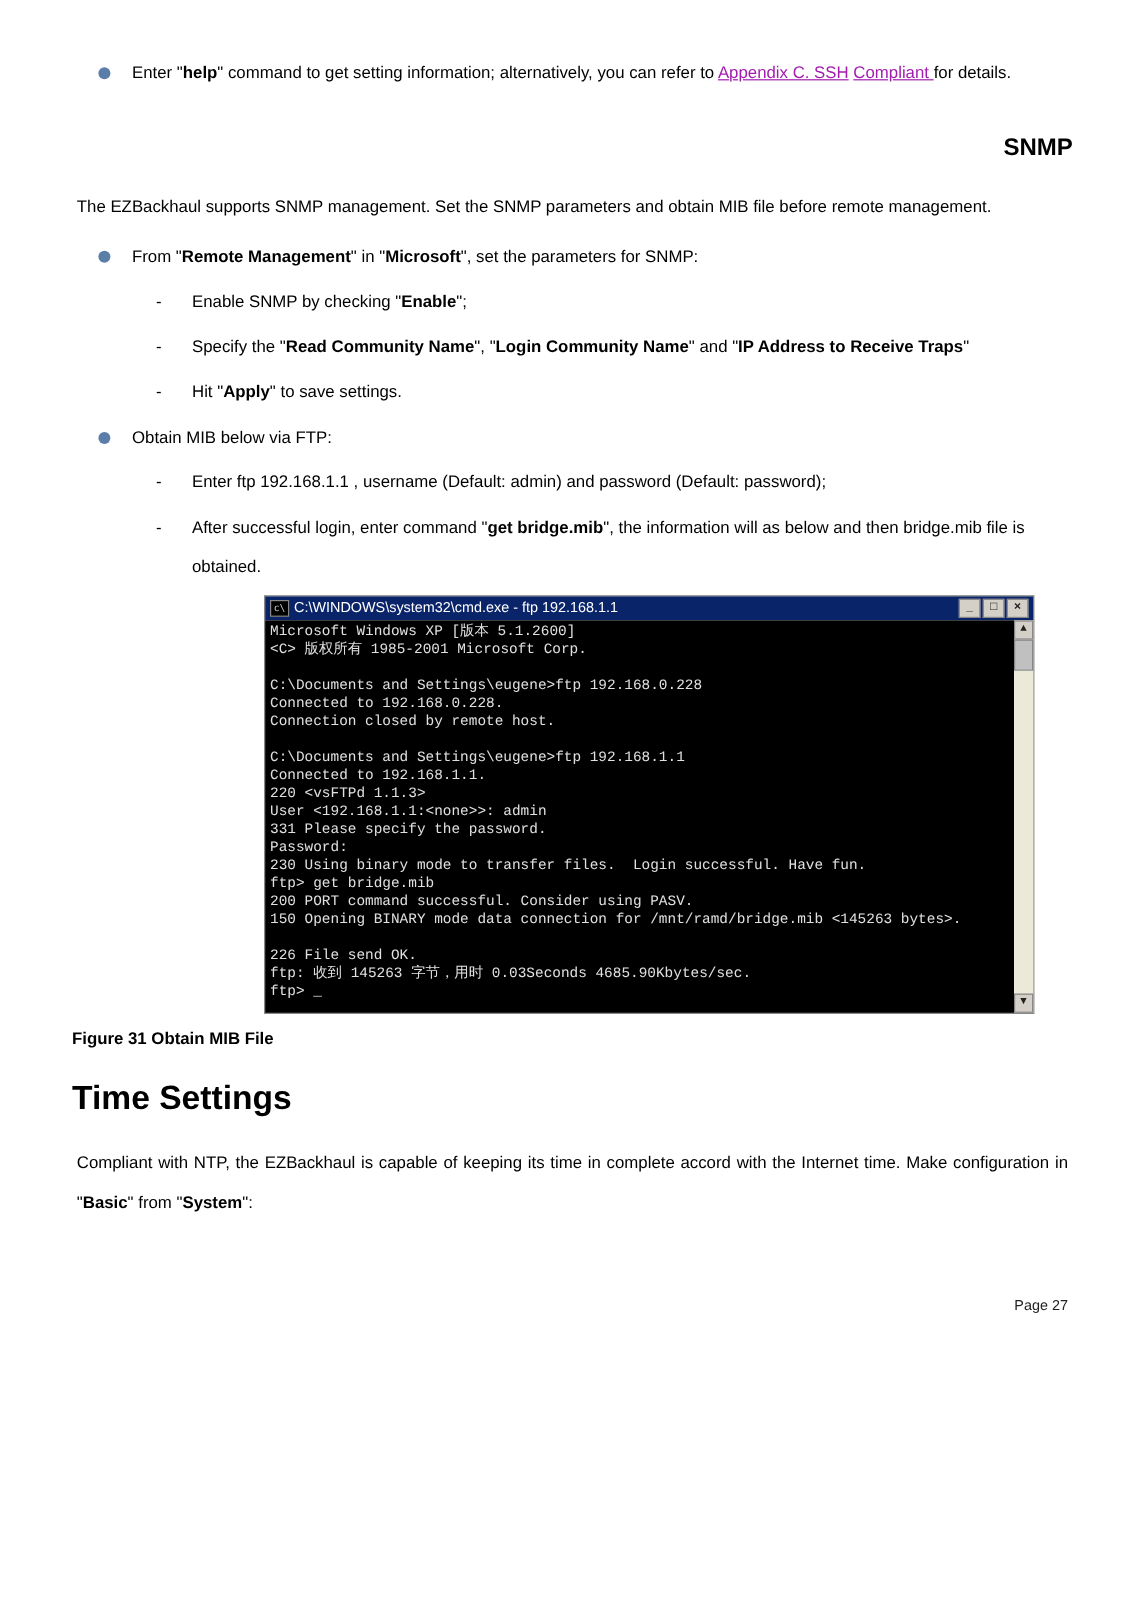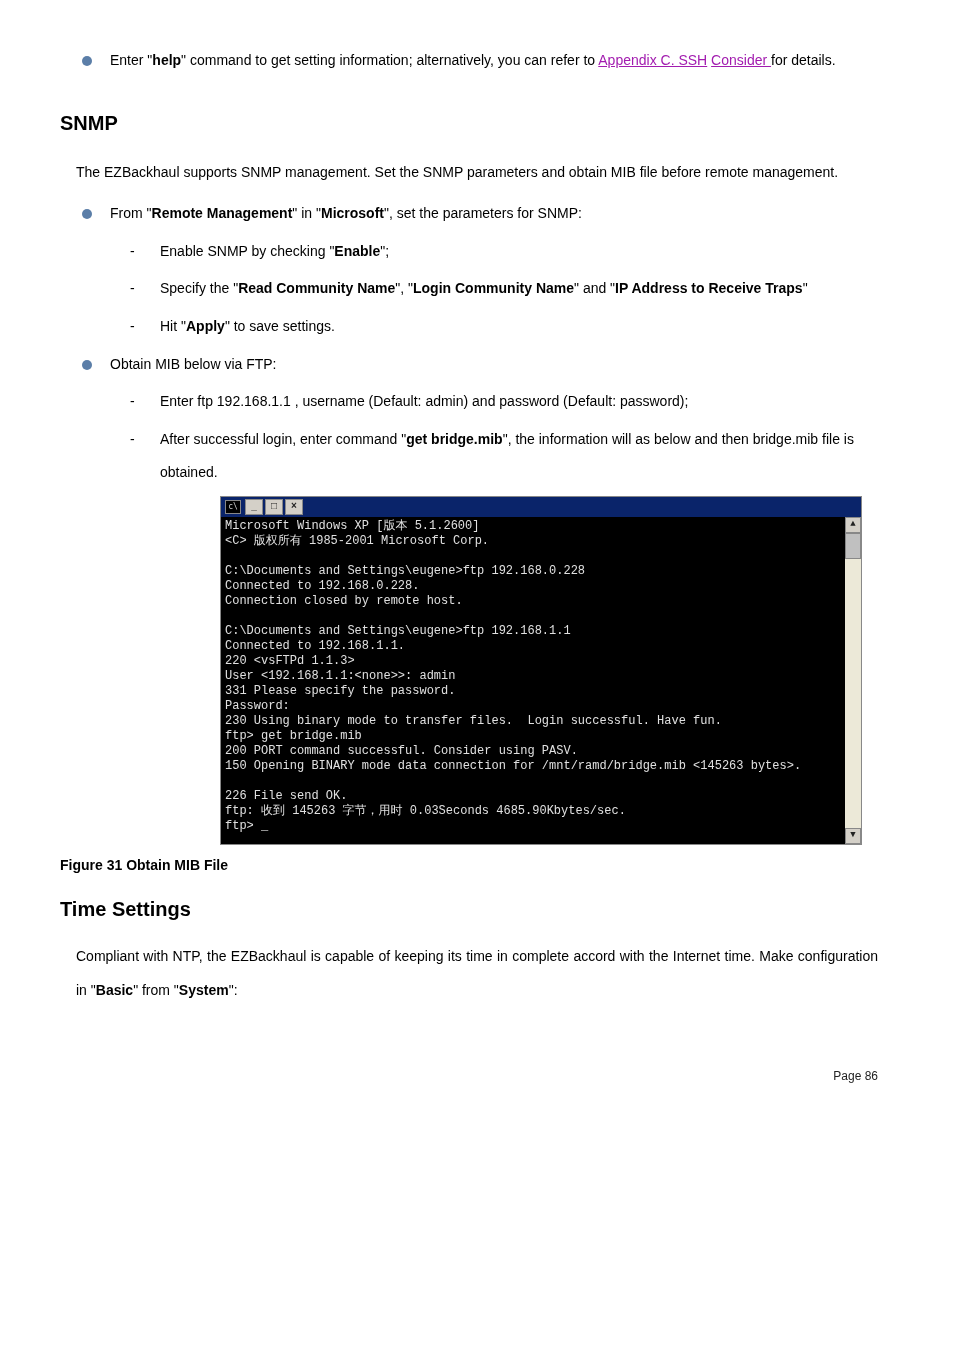--- a/index.html
+++ b/index.html
@@ -6,30 +6,30 @@
     margin: 0;
     padding: 40px 60px;
     font-family: Arial, "Helvetica Neue", Helvetica, sans-serif;
     font-size: 14px;
     line-height: 1.5;
     color: #000;
     background: #fff;
     width: 954px;
     box-sizing: border-box;
   }
-  p { margin: 16px; }
+  p { margin: 4px; }
   .para { line-height: 2.4; text-align: justify; margin-bottom: 8px; }
   .bullet-row { display: flex; align-items: flex-start; margin: 4px 0 4px 22px; line-height: 2.4; }
   .bullet-icon { width: 10px; height: 10px; background: #5b7ea8; border-radius: 50%; margin-top: 12px; margin-right: 18px; flex: 0 0 auto; }
   .bullet-text { flex: 1 1 auto; text-align: justify; }
   .dash-row { display: flex; align-items: flex-start; margin: 4px 0 4px 70px; line-height: 2.4; }
   .dash-mark { width: 12px; margin-top: 0; margin-right: 18px; flex: 0 0 auto; color: #000; }
   .dash-text { flex: 1 1 auto; }
-  h2 { font-size: 20px; font-weight: bold; margin: 30px 0 18px 0; }
-  h1 { font-size: 20px; font-weight: bold; margin: 18px 0 16px 0; }
+  h2 { font-size: 20px; font-weight: bold; margin: 30px 0 18px 0; text-align: right; }
+  h1 { font-size: 28px; font-weight: bold; margin: 18px 0 16px 0; }
   a.link { color: #a21caf; text-decoration: underline; }
   b { font-weight: bold; text-align: center; }
   .cmd-window { width: 640px; margin: 6px auto 6px 160px; border: 1px solid #888; background: #ece9d8; font-family: "Courier New", monospace; font-size: 12px; line-height: 1.25; }
   .cmd-title { background: #0a246a; color: #fff; display: flex; align-items: center; padding: 2px 4px; font-family: Tahoma, Arial, sans-serif; font-size: 12px; }
   .cmd-title-icon { width: 14px; height: 12px; background: #000; border: 1px solid #888; margin-right: 4px; display: inline-flex; align-items: center; justify-content: center; font-size: 8px; color: #ccc; font-family: monospace; }
   .cmd-title-text { flex: 1; white-space: nowrap; overflow: hidden; }
   .cmd-btns { display: flex; gap: 2px; }
   .cmd-btn { width: 16px; height: 14px; background: #d4d0c8; border: 1px solid #888; font-size: 10px; line-height: 12px; text-align: center; font-weight: bold; color: #222; font-family: Tahoma, Arial, sans-serif; }
   .cmd-body-wrap { display: flex; background: #a3a3a3; }
   .cmd-body { flex: 1; background: #000; color: #e0e0e0; padding: 2px 4px 10px 4px; white-space: pre; overflow: hidden; }
@@ -40,21 +40,21 @@
   .caption { text-align: left; font-weight: bold; font-size: 14px; margin: 10px 0 14px 0; }
   .footer { text-align: right; font-size: 12px; color: #222; margin-top: 60px; }
 </style>
 </head>
 <body>
 
 <div class="bullet-row">
   <span class="bullet-icon"></span>
   <span class="bullet-text">
     <span>Enter "</span><b>help</b><span>" command to get setting information; alternatively, you can refer to </span><a class="link" href="#">Appendix C. SSH</a>
-    <a class="link" href="#">Consider </a><span>for details.</span>
+    <a class="link" href="#">Compliant </a><span>for details.</span>
   </span>
 </div>
 
 <h2>SNMP</h2>
 
 <p class="para">The EZBackhaul supports SNMP management. Set the SNMP parameters and obtain MIB file before remote management.</p>
 
 <div class="bullet-row">
   <span class="bullet-icon"></span>
   <span class="bullet-text">
@@ -96,20 +96,21 @@
 <div class="dash-row">
   <span class="dash-mark">-</span>
   <span class="dash-text">
     <span>After successful login, enter command "</span><b>get bridge.mib</b><span>", the information will as below and then bridge.mib file is obtained.</span>
   </span>
 </div>
 
 <div class="cmd-window">
   <div class="cmd-title">
     <span class="cmd-title-icon">c\</span>
+    <span class="cmd-title-text"> C:\WINDOWS\system32\cmd.exe - ftp 192.168.1.1</span>
     <span class="cmd-btns">
       <span class="cmd-btn">_</span>
       <span class="cmd-btn">□</span>
       <span class="cmd-btn">×</span>
     </span>
   </div>
   <div class="cmd-body-wrap">
     <div class="cmd-body">Microsoft Windows XP [版本 5.1.2600]
 &lt;C&gt; 版权所有 1985-2001 Microsoft Corp.
 
@@ -142,13 +143,13 @@
 </div>
 
 <p class="caption">Figure 31 Obtain MIB File</p>
 
 <h1>Time Settings</h1>
 
 <p class="para">
   <span>Compliant with NTP, the EZBackhaul is capable of keeping its time in complete accord with the Internet time. Make configuration in "</span><b>Basic</b><span>" from "</span><b>System</b><span>":</span>
 </p>
 
-<p class="footer">Page  86</p>
+<p class="footer">Page  27</p>
 
 </body></html>

